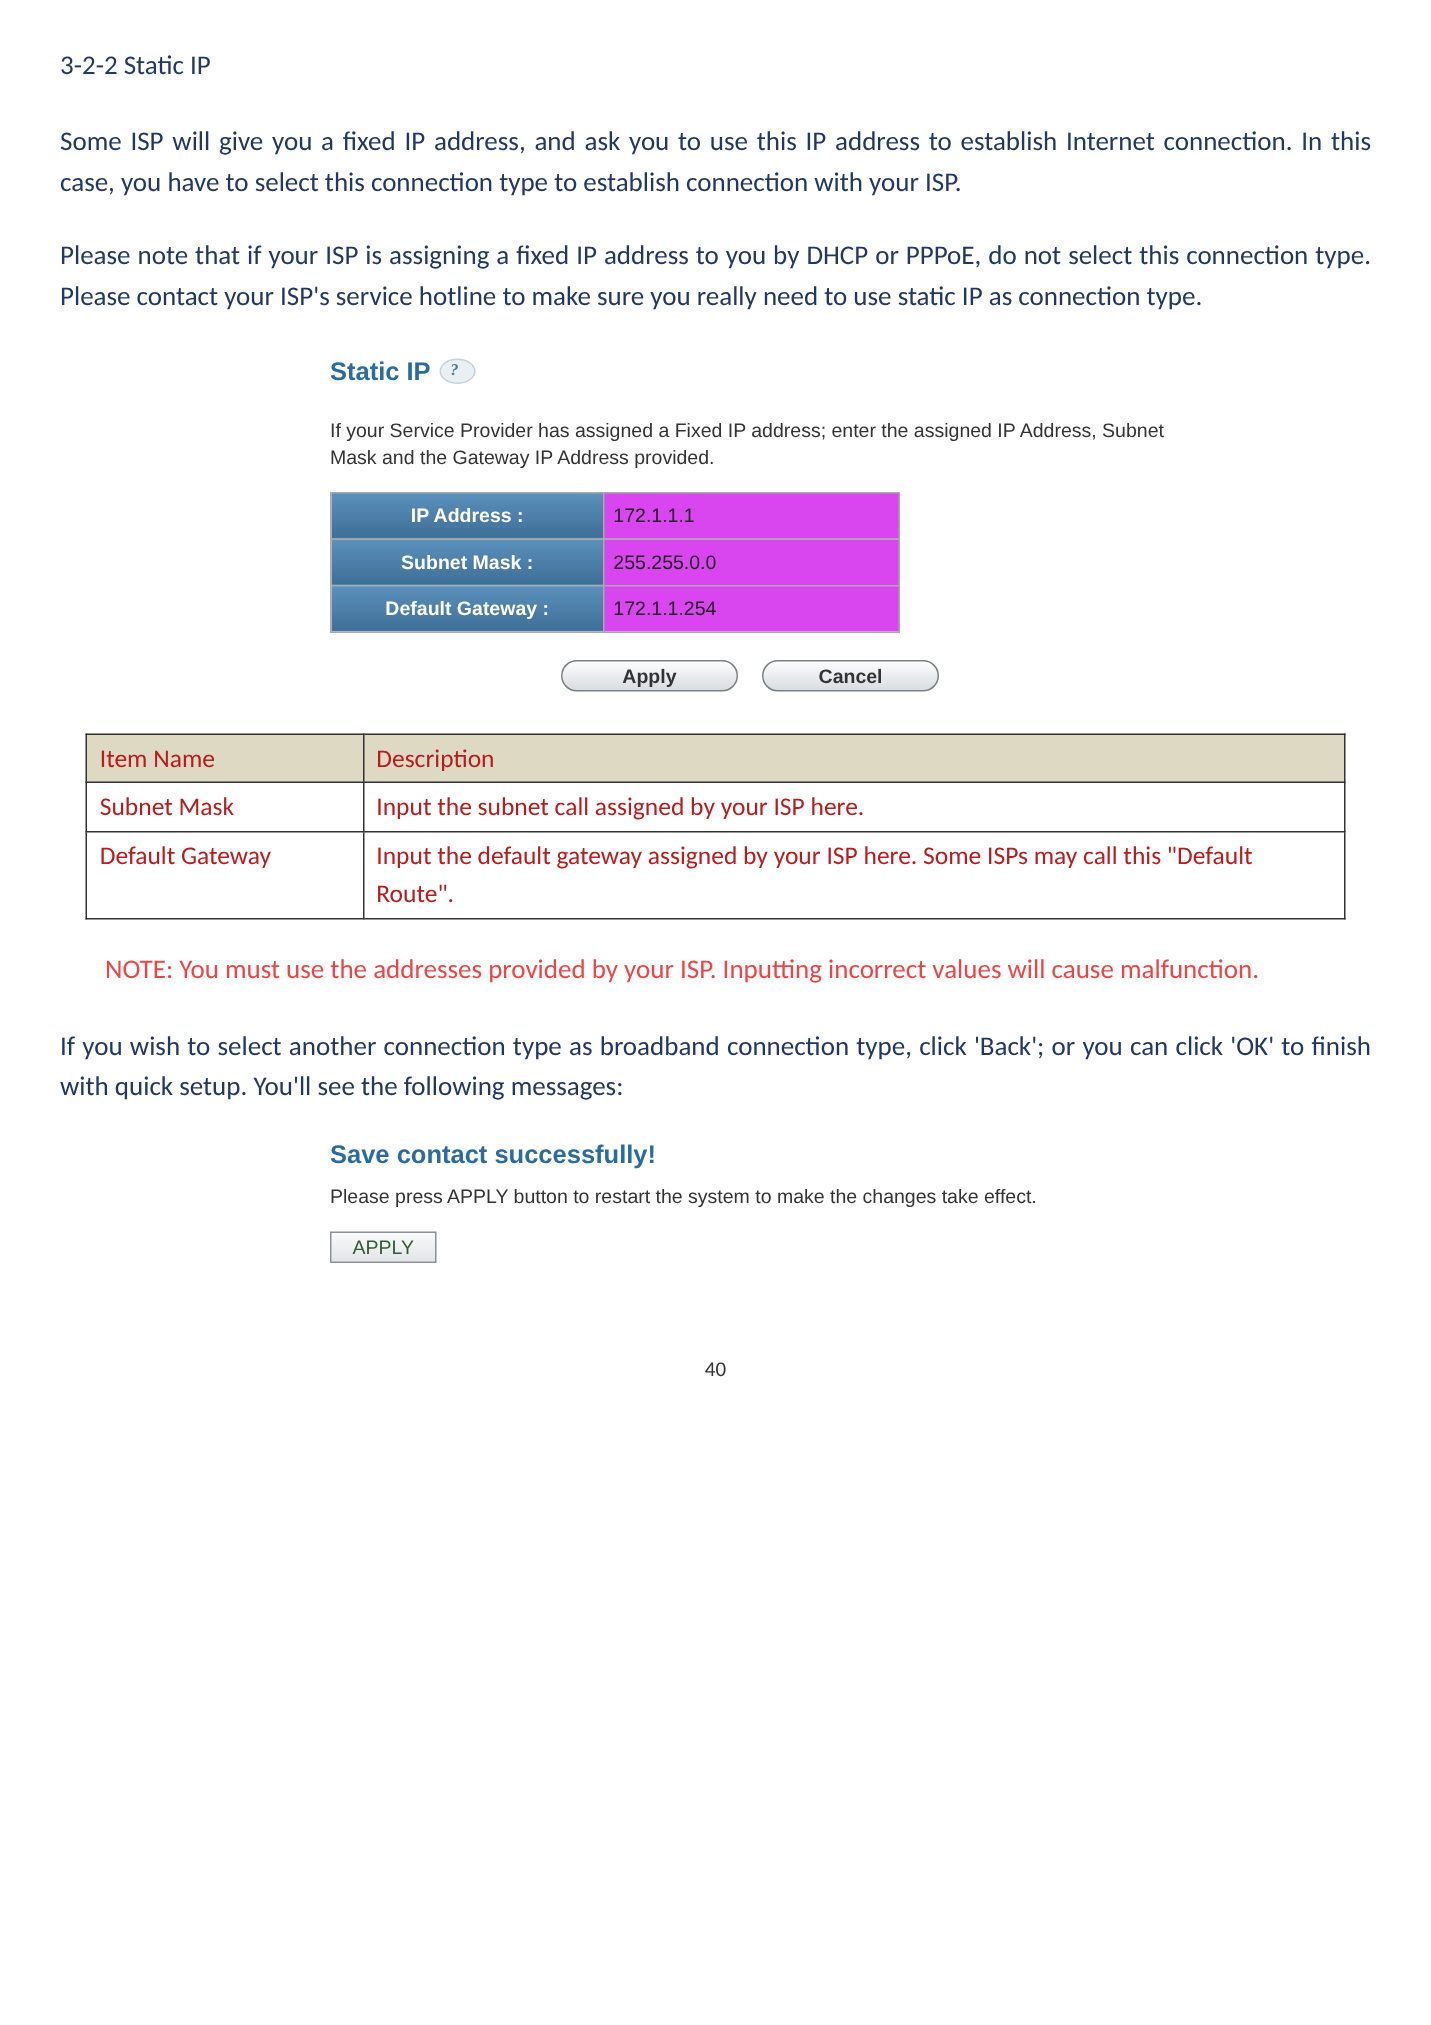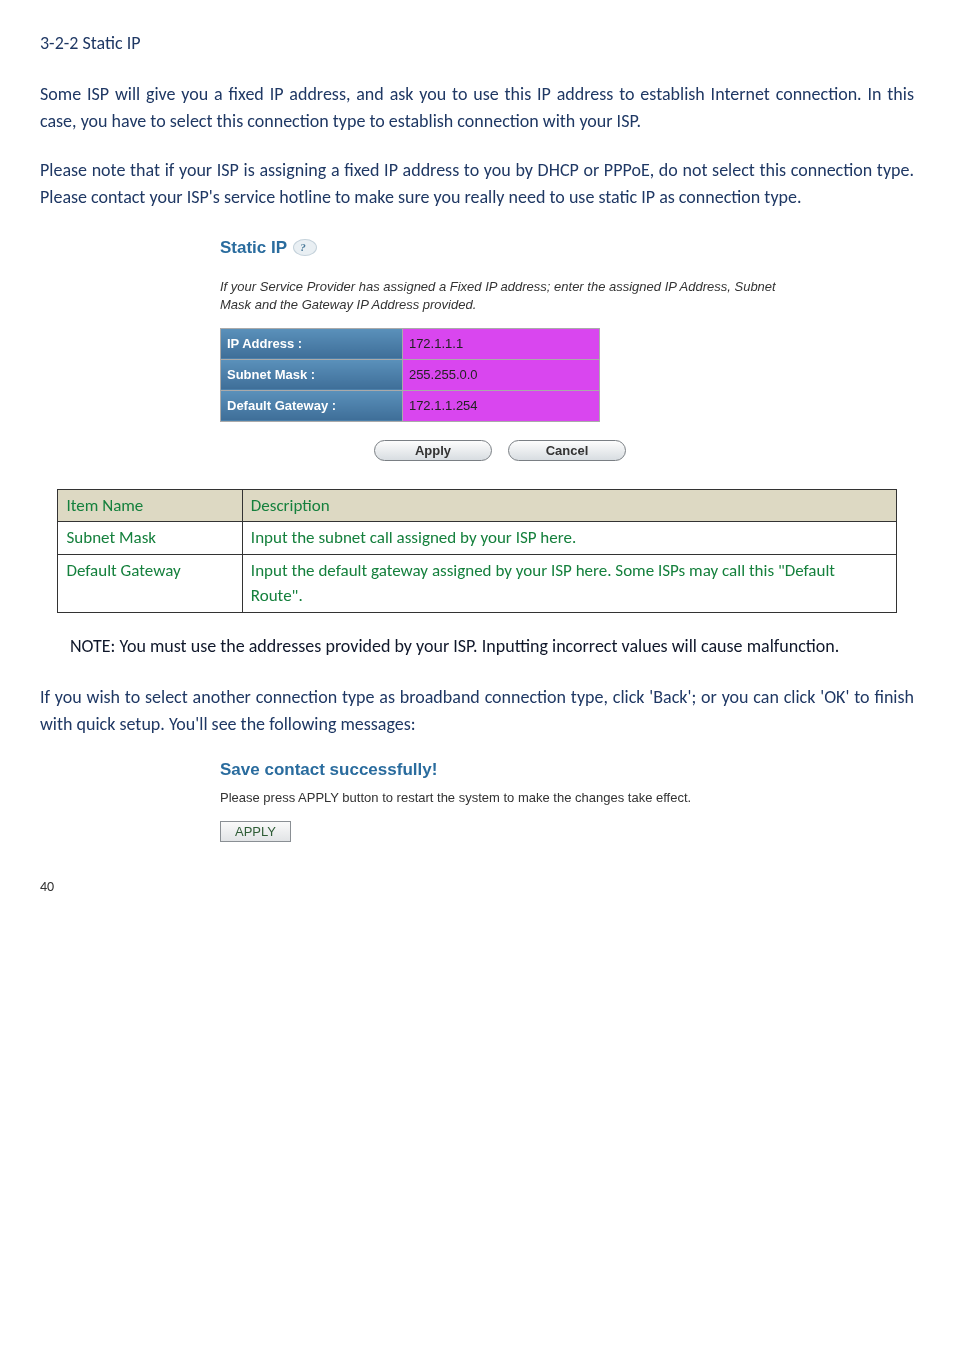--- a/index.html
+++ b/index.html
@@ -55,37 +55,36 @@
     position: absolute;
     left: 6px;
     top: -1px;
   }
   .ss-desc {
     font-family: Arial, sans-serif;
     color: #333;
     font-size: 13px;
     line-height: 1.35;
     margin: 18px 0 14px 0;
-    font-style: italic;
   }
   .ip-table {
     border-collapse: collapse;
     width: 380px;
     font-family: Arial, sans-serif;
     font-size: 13px;
   }
   .ip-table td {
     border: 1px solid #aaa;
     height: 24px;
   }
   .ip-table td.label-cell {
     background: linear-gradient(#5b91bb, #3e6e98);
     color: #fff;
     font-weight: bold;
-    text-align: left;
+    text-align: center;
     padding: 3px 6px;
     width: 48%;
   }
   .ip-table td.val-cell {
     background: #d946ef;
     color: #222;
     padding: 3px 6px;
   }
   .pill-row {
     text-align: center;
@@ -107,29 +106,29 @@
     border-collapse: collapse;
     width: 96%;
     margin: 0 auto 20px auto;
     font-size: 17px;
   }
   .desc-table th, .desc-table td {
     border: 1px solid #333;
     padding: 3px 8px;
     text-align: left;
     vertical-align: top;
-    color: #15803d;
+    color: #b91c1c;
   }
   .desc-table th {
     background: #ddd9c3;
     font-weight: normal;
   }
   .note-para {
     margin: 4px 30px 24px 30px;
-    color: #0f172a;
+    color: #ef4444;
   }
   .save-block {
     margin-left: 180px;
     margin-top: 10px;
   }
   .save-title {
     color: #2a6c9e;
     font: bold 17px Arial, sans-serif;
     margin-bottom: 10px;
   }
@@ -140,23 +139,24 @@
   }
   .flat-btn {
     display: inline-block;
     font: 13px Arial, sans-serif;
     color: #2e5c36;
     background: linear-gradient(#fafafa, #e2e4e6);
     border: 1px solid #8a8f94;
     padding: 2px 14px;
   }
   .page-num {
+    text-align: center;
     font-size: 14px;
     color: #333;
-    margin-top: 32px;
+    margin-top: 58px;
   }
 </style>
 </head>
 <body>
 
 <div class="heading">3-2-2 Static IP</div>
 
 <div class="para">Some ISP will give you a fixed IP address, and ask you to use this IP address to establish Internet connection. In this case, you have to select this connection type to establish connection with your ISP.</div>
 
 <div class="para">Please note that if your ISP is assigning a fixed IP address to you by DHCP or PPPoE, do not select this connection type. Please contact your ISP's service hotline to make sure you really need to use static IP as connection type.</div>

